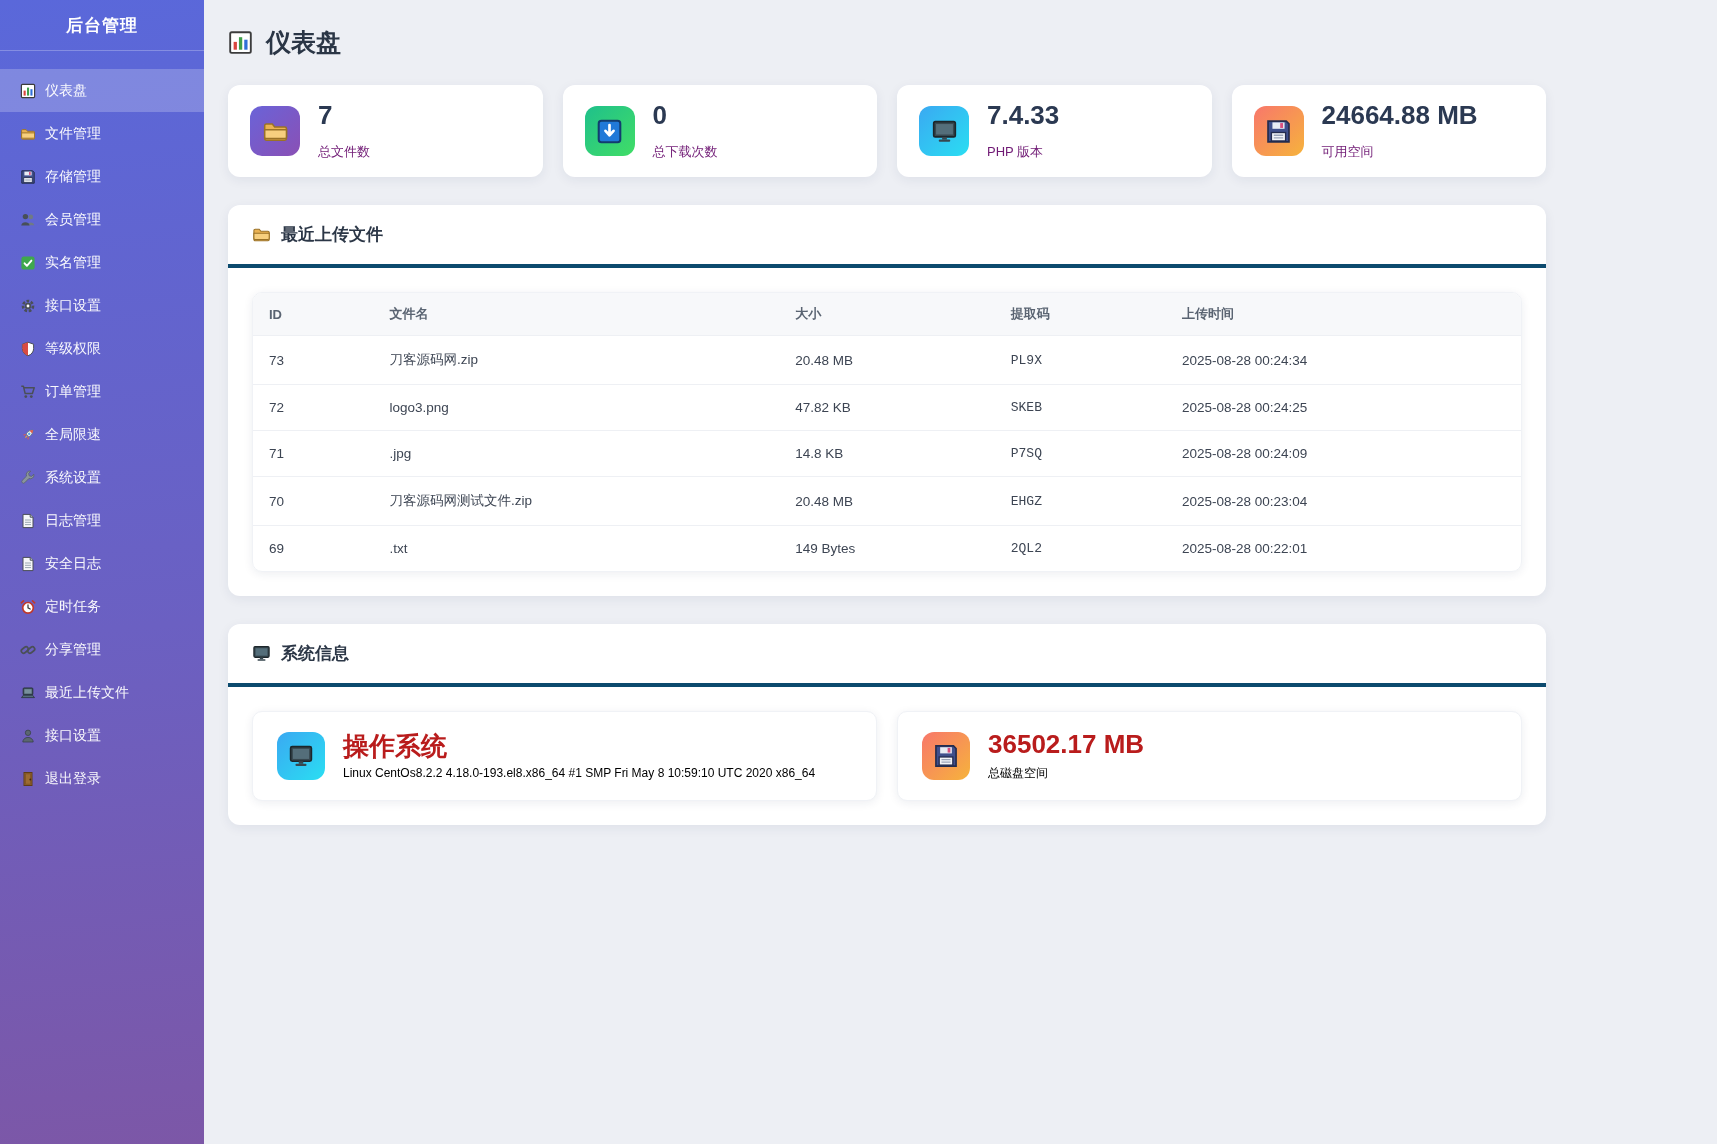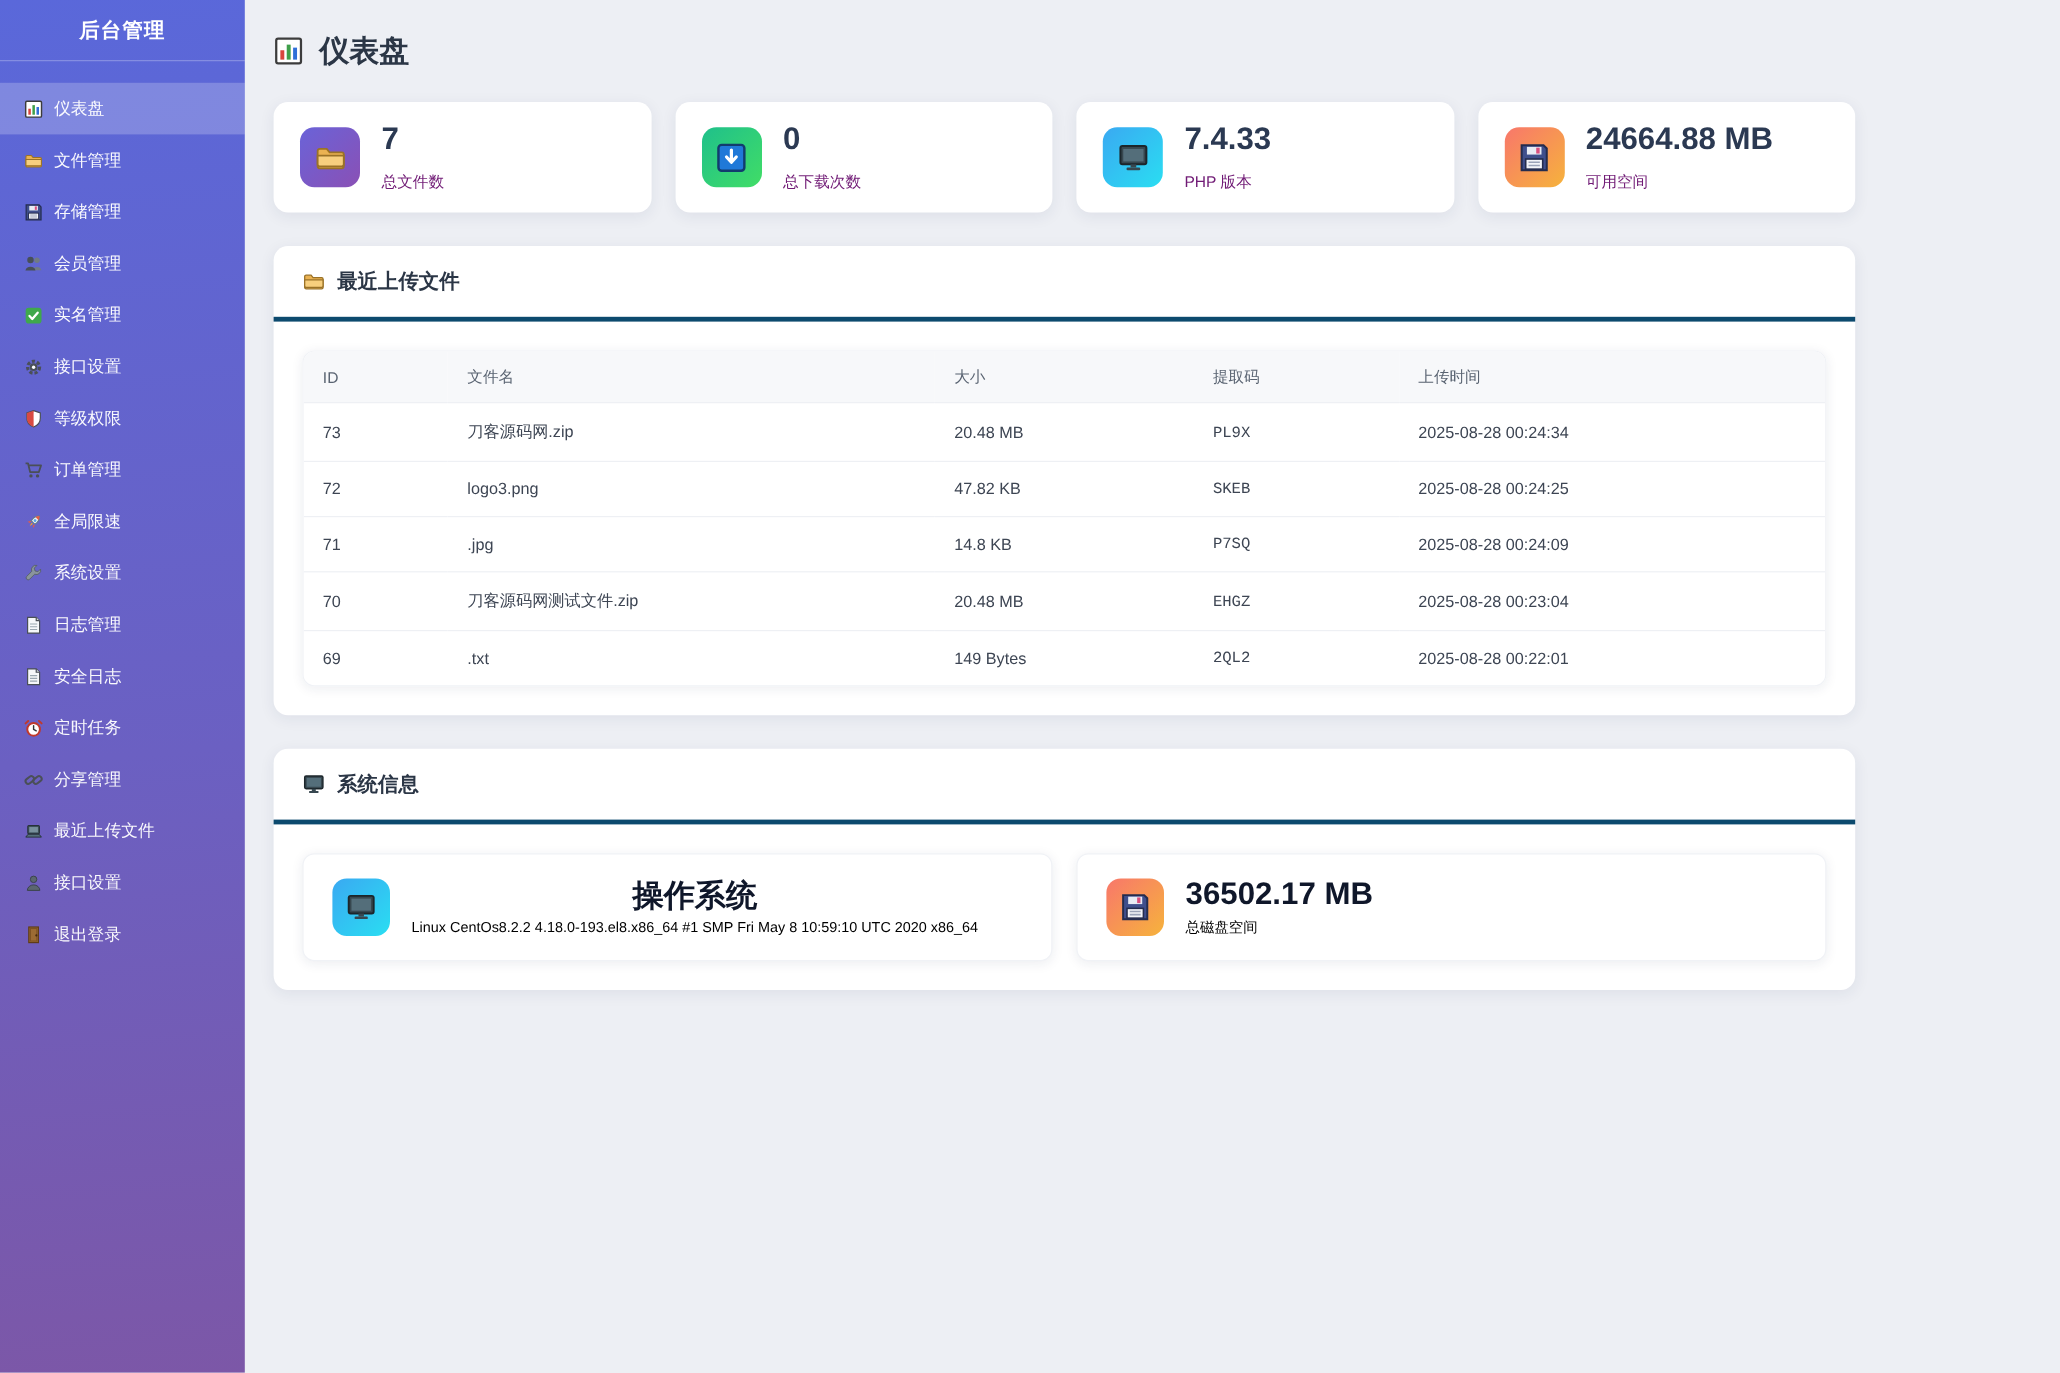--- a/index.html
+++ b/index.html
@@ -67,40 +67,40 @@
   .hico { width:19px; height:19px; }
   .section-body { padding:24px; }
   
   .table-card {
     border-radius:10px; overflow:hidden; border:1px solid #f0f2f6;
     box-shadow:0 2px 10px rgba(30,40,80,0.08);
   }
   table { width:100%; border-collapse:collapse; table-layout:fixed; }
   thead th {
     background:#f7f8fa; text-align:left; font-size:13px; color:#5a6472;
-    font-weight:normal; padding:12px 16px;
+    font-weight:bold; padding:12px 16px;
   }
   tbody td {
     font-size:13.5px; color:#3d4553; padding:15px 16px;
     border-top:1px solid #eef0f4; overflow:hidden; white-space:nowrap;
   }
   td.code { font-family:"Liberation Mono","DejaVu Sans Mono",monospace; font-size:13px; }
   
   .sys-row { display:flex; gap:20px; }
   .sys-card {
     flex:1; min-height:90px; background:#fff; border-radius:10px;
     border:1px solid #f0f2f6; box-shadow:0 2px 10px rgba(30,40,80,0.08);
     padding:18px 24px; display:flex; align-items:center; gap:18px;
   }
   .sys-icon {
     width:48px; height:48px; border-radius:12px; flex:none;
     display:flex; align-items:center; justify-content:center;
   }
   .yico { width:26px; height:26px; }
-  .sys-title { font-size:26px; font-weight:bold; color:#0f172a; line-height:1.1; white-space:nowrap;text-align:center; }
+  .sys-title { font-size:26px; font-weight:bold; color:#b91c1c; line-height:1.1; white-space:nowrap; }
   .sys-desc { font-size:12px; color:#000000; margin-top:6px; white-space:nowrap; }
 </style>
 </head>
 <body>
 
 <svg width="0" height="0" style="position:absolute" aria-hidden="true">
   <symbol id="i-chart" viewBox="0 0 16 16">
     <rect x="1.4" y="1.4" width="13.2" height="13.2" rx="1" fill="#fff" stroke="#3c3c3c" stroke-width="1.2"></rect>
     <rect x="3.6" y="7.6" width="2.1" height="5" fill="#d8453e"></rect>
     <rect x="7" y="4.6" width="2.1" height="8" fill="#3f9f4a"></rect>

